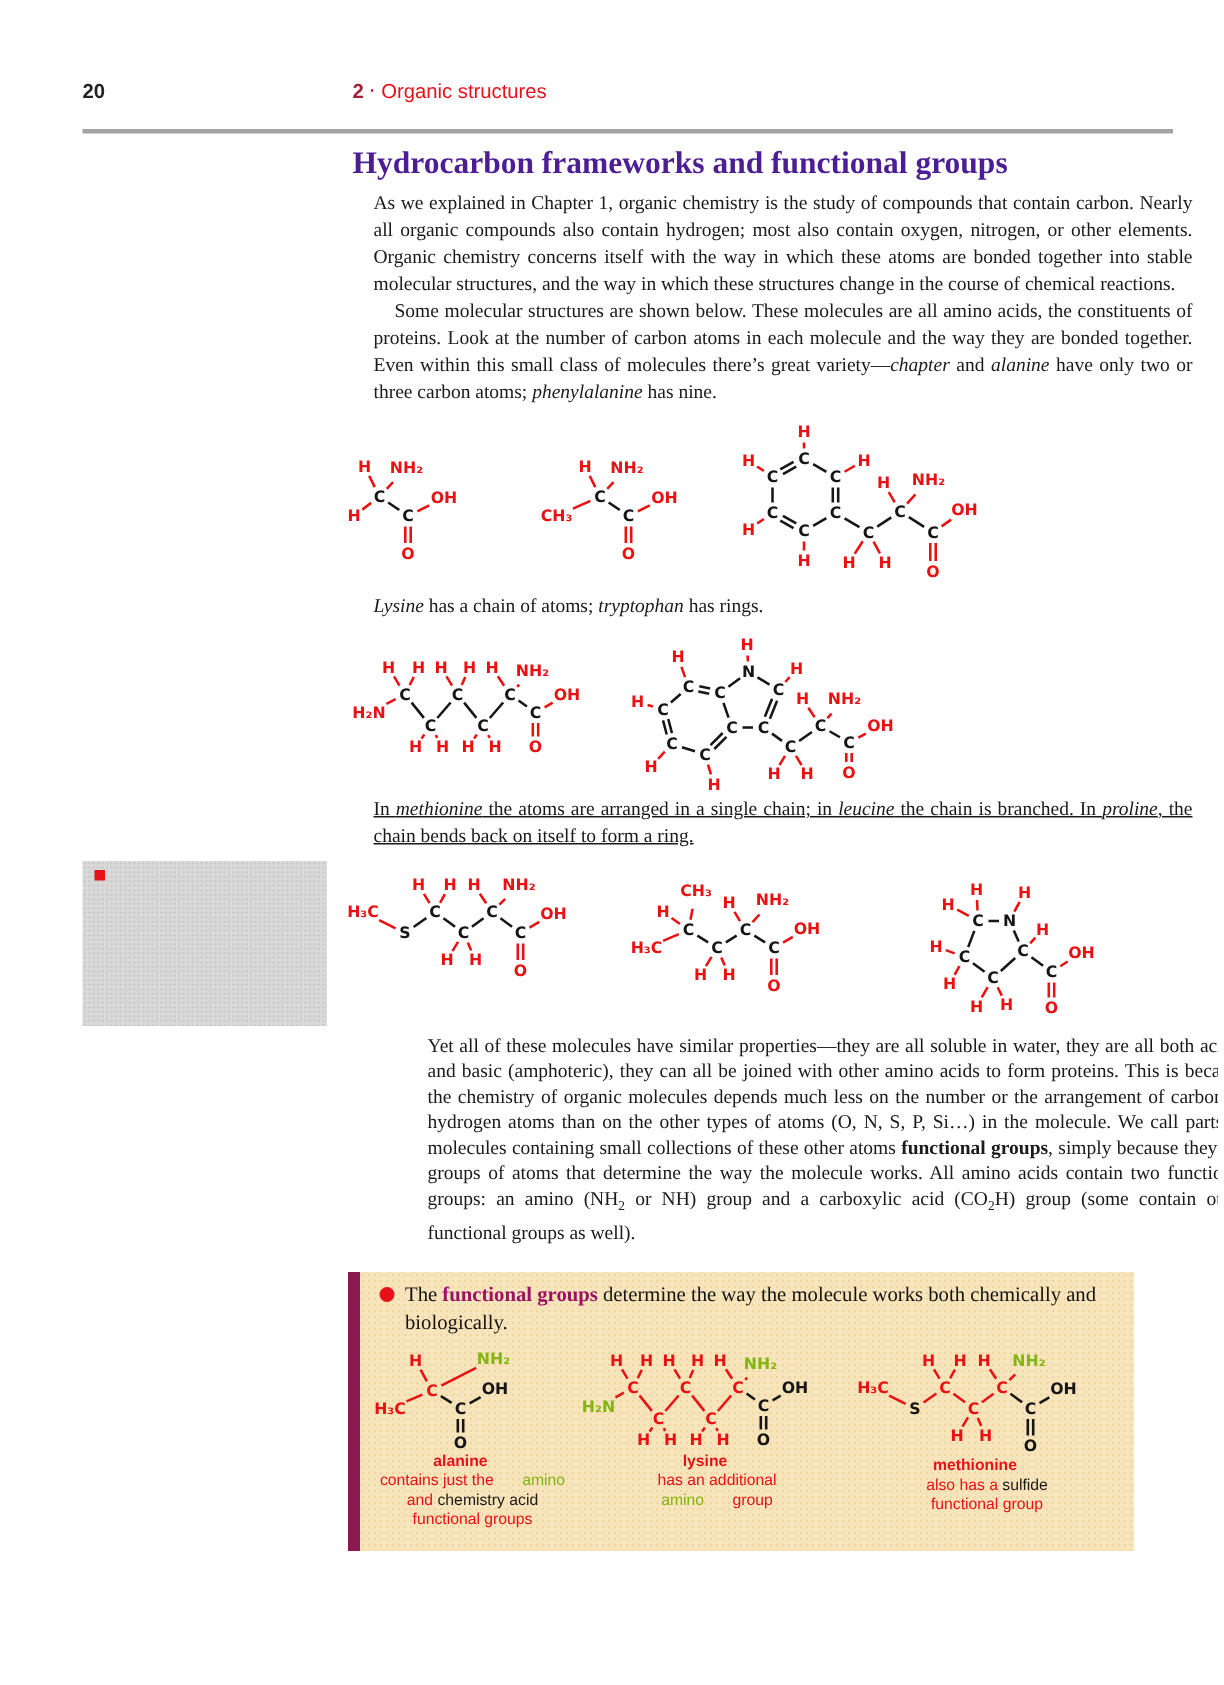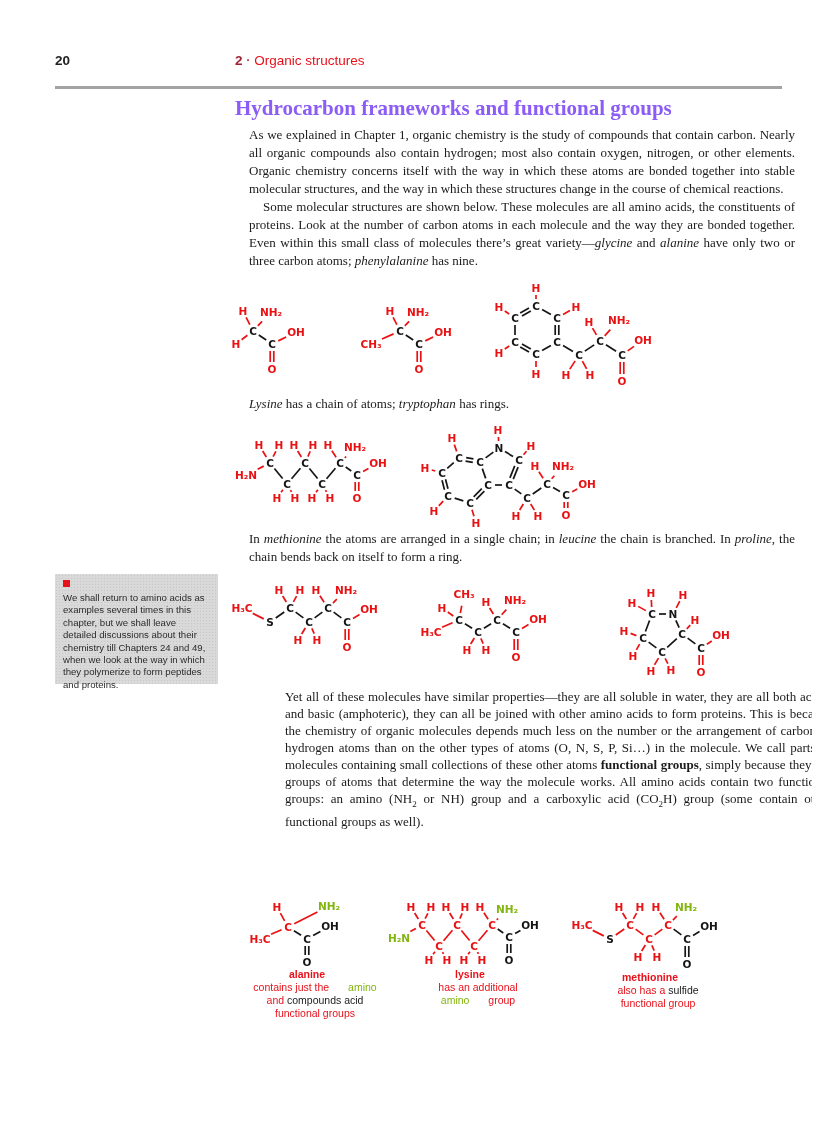--- a/index.html
+++ b/index.html
@@ -8,26 +8,26 @@
   
   #pageno{position:absolute;left:55px;top:53px;font-family:"Liberation Sans","DejaVu Sans",sans-serif;
           font-weight:bold;font-size:13.5px;color:#222;}
   #chapterhead{position:absolute;left:235px;top:53px;font-family:Liberation Sans, sans-serif;
           font-size:13.5px;}
   #chapterhead .num{color:#a31f34;font-weight:bold;}
   #chapterhead .dot{color:#a31f34;font-weight:bold;padding:0 4px;font-size:11px;vertical-align:1px;}
   #chapterhead .ct{color:#e8111a;}
   #headrule{position:absolute;left:55px;top:86px;width:727px;height:3px;background:#a3a3a3;}
   
-  #title{position:absolute;left:235px;top:96px;width:545px;font-size:21px;font-weight:bold;color:#8b5cf6;}
+  #title{position:absolute;left:235px;top:96px;width:545px;font-size:21px;font-weight:bold;color:#4c1d95;}
   .para{position:absolute;left:249px;width:546px;font-size:13px;line-height:18px;text-align:justify;}
   #block1{top:126px;}
   #block1 .indent{text-indent:14px;}
   #caption1{position:absolute;left:249px;top:396px;width:546px;font-size:13px;}
-  #para3{top:530px;line-height:17.5px;}
+  #para3{top:530px;line-height:17.5px;text-decoration:underline;}
   #para4{top:688px;line-height:17px;margin-left:36px;}
   sub{font-size:9px;}
   
   #sidenote{position:absolute;left:55px;top:574px;width:163px;height:110px;background:#d9d9d9;
     background-image:radial-gradient(#c7c7c7 0.8px,transparent 0.8px);background-size:3px 3px;}
   #sidenote .sq{position:absolute;left:8px;top:6px;width:7px;height:7px;background:#e8111a;}
   #sidenote .nt{position:absolute;left:8px;top:18px;width:148px;
     font-family:"Liberation Sans","DejaVu Sans",sans-serif;font-size:9.6px;line-height:12.4px;color:#2b2b2b;}
   
   svg.mol{position:absolute;overflow:visible;}
@@ -57,34 +57,37 @@
   <div id="pageno">20</div>
   <div id="chapterhead">
     <span class="num">2</span><span class="dot">·</span><span class="ct">Organic structures</span>
   </div>
   <div id="headrule"></div>
 
   <h1 id="title" style="margin:0;">Hydrocarbon frameworks and functional groups</h1>
 
   <div class="para" id="block1">
     <div>As we explained in Chapter 1, organic chemistry is the study of compounds that contain carbon. Nearly all organic compounds also contain hydrogen; most also contain oxygen, nitrogen, or other elements. Organic chemistry concerns itself with the way in which these atoms are bonded together into stable molecular structures, and the way in which these structures change in the course of chemical reactions.</div>
-    <div class="indent">Some molecular structures are shown below. These molecules are all amino acids, the constituents of proteins. Look at the number of carbon atoms in each molecule and the way they are bonded together. Even within this small class of molecules there’s great variety—<i>glycine</i> and <i>alanine</i> have only two or three carbon atoms; <i>phenylalanine</i> has nine.</div>
+    <div class="indent">Some molecular structures are shown below. These molecules are all amino acids, the constituents of proteins. Look at the number of carbon atoms in each molecule and the way they are bonded together. Even within this small class of molecules there’s great variety—<i>chapter</i> and <i>alanine</i> have only two or three carbon atoms; <i>phenylalanine</i> has nine.</div>
   </div>
 
   <div id="caption1"><i>Lysine</i> has a chain of atoms; <i>tryptophan</i> has rings.</div>
 
   <div class="para" id="para3">In <i>methionine</i> the atoms are arranged in a single chain; in <i>leucine</i> the chain is branched. In <i>proline</i>, the chain bends back on itself to form a ring.</div>
 
   <div id="sidenote">
     <div class="sq"></div>
-    <div class="nt">We shall return to amino acids as examples several times in this chapter, but we shall leave detailed discussions about their chemistry till Chapters 24 and 49, when we look at the way in which they polymerize to form peptides and proteins.</div>
   </div>
 
   <div class="para" id="para4">Yet all of these molecules have similar properties—they are all soluble in water, they are all both acidic and basic (amphoteric), they can all be joined with other amino acids to form proteins. This is because the chemistry of organic molecules depends much less on the number or the arrangement of carbon or hydrogen atoms than on the other types of atoms (O, N, S, P, Si…) in the molecule. We call parts of molecules containing small collections of these other atoms <b>functional groups</b>, simply because they are groups of atoms that determine the way the molecule works. All amino acids contain two functional groups: an amino (NH<sub>2</sub> or NH) group and a carboxylic acid (CO<sub>2</sub>H) group (some contain other functional groups as well).</div>
 
+  <div id="infobox">
+    <div class="bullet"></div>
+    <div class="lead">The <span class="t-mag">functional groups</span> determine the way the molecule works both chemically and biologically.</div>
+  </div>
 
   <svg class="mol" viewBox="0 0 100 95" width="100" height="95" style="left: 225px; top: 282px;">
       <line x1="21.130495168499706" y1="35.26099033699941" x2="24.869504831500294" y2="42.73900966300059" stroke="#ea1113" stroke-width="1.7"></line>
       <line x1="37.05931957715982" y1="39.437384890775746" x2="32.81421253537548" y2="43.91833121265921" stroke="#ea1113" stroke-width="1.7"></line>
       <line x1="16.560504830840372" y1="57.74784924700442" x2="22.439495169159628" y2="53.25215075299558" stroke="#ea1113" stroke-width="1.7"></line>
       <line x1="33.77715082874882" y1="52.95278740914393" x2="41.22284917125118" y2="58.04721259085607" stroke="#161616" stroke-width="1.7"></line>
       <line x1="53.26099033699941" y1="58.869504831500294" x2="61.16130089900093" y2="54.91934955049954" stroke="#ea1113" stroke-width="1.7"></line>
       <line x1="48.8" y1="69" x2="48.8" y2="80" stroke="#ea1113" stroke-width="1.7"></line>
       <line x1="45.2" y1="69" x2="45.2" y2="80" stroke="#ea1113" stroke-width="1.7"></line>
       <text x="18" y="32.5" text-anchor="middle" fill="#ea1113">H</text>
@@ -429,21 +432,21 @@
       <text x="86" y="11.5" text-anchor="middle" fill="#ea1113">H</text>
       <text x="116" y="11.5" text-anchor="middle" fill="#83b510">NH₂</text>
       <text x="117" y="43.5" text-anchor="middle" fill="#161616">C</text>
       <text x="139" y="30.5" text-anchor="middle" fill="#161616">OH</text>
       <text x="117" y="68.5" text-anchor="middle" fill="#161616">O</text>
     </svg>
 
   <div class="boxcap" id="cap-ala">
     <div><span class="t-bred">alanine</span></div>
     <div><span class="t-red">contains just the </span><span class="t-grn">amino</span></div>
-    <div><span class="t-red">and </span><span class="t-blk">compounds acid</span></div>
+    <div><span class="t-red">and </span><span class="t-blk">chemistry acid</span></div>
     <div><span class="t-red">functional groups</span></div>
   </div>
   <div class="boxcap" id="cap-lys">
     <div><span class="t-bred">lysine</span></div>
     <div><span class="t-red">has an additional</span></div>
     <div><span class="t-grn">amino</span><span class="t-red"> group</span></div>
   </div>
   <div class="boxcap" id="cap-met">
     <div><span class="t-bred">methionine</span></div>
     <div><span class="t-red">also has a </span><span class="t-blk">sulfide</span></div>

